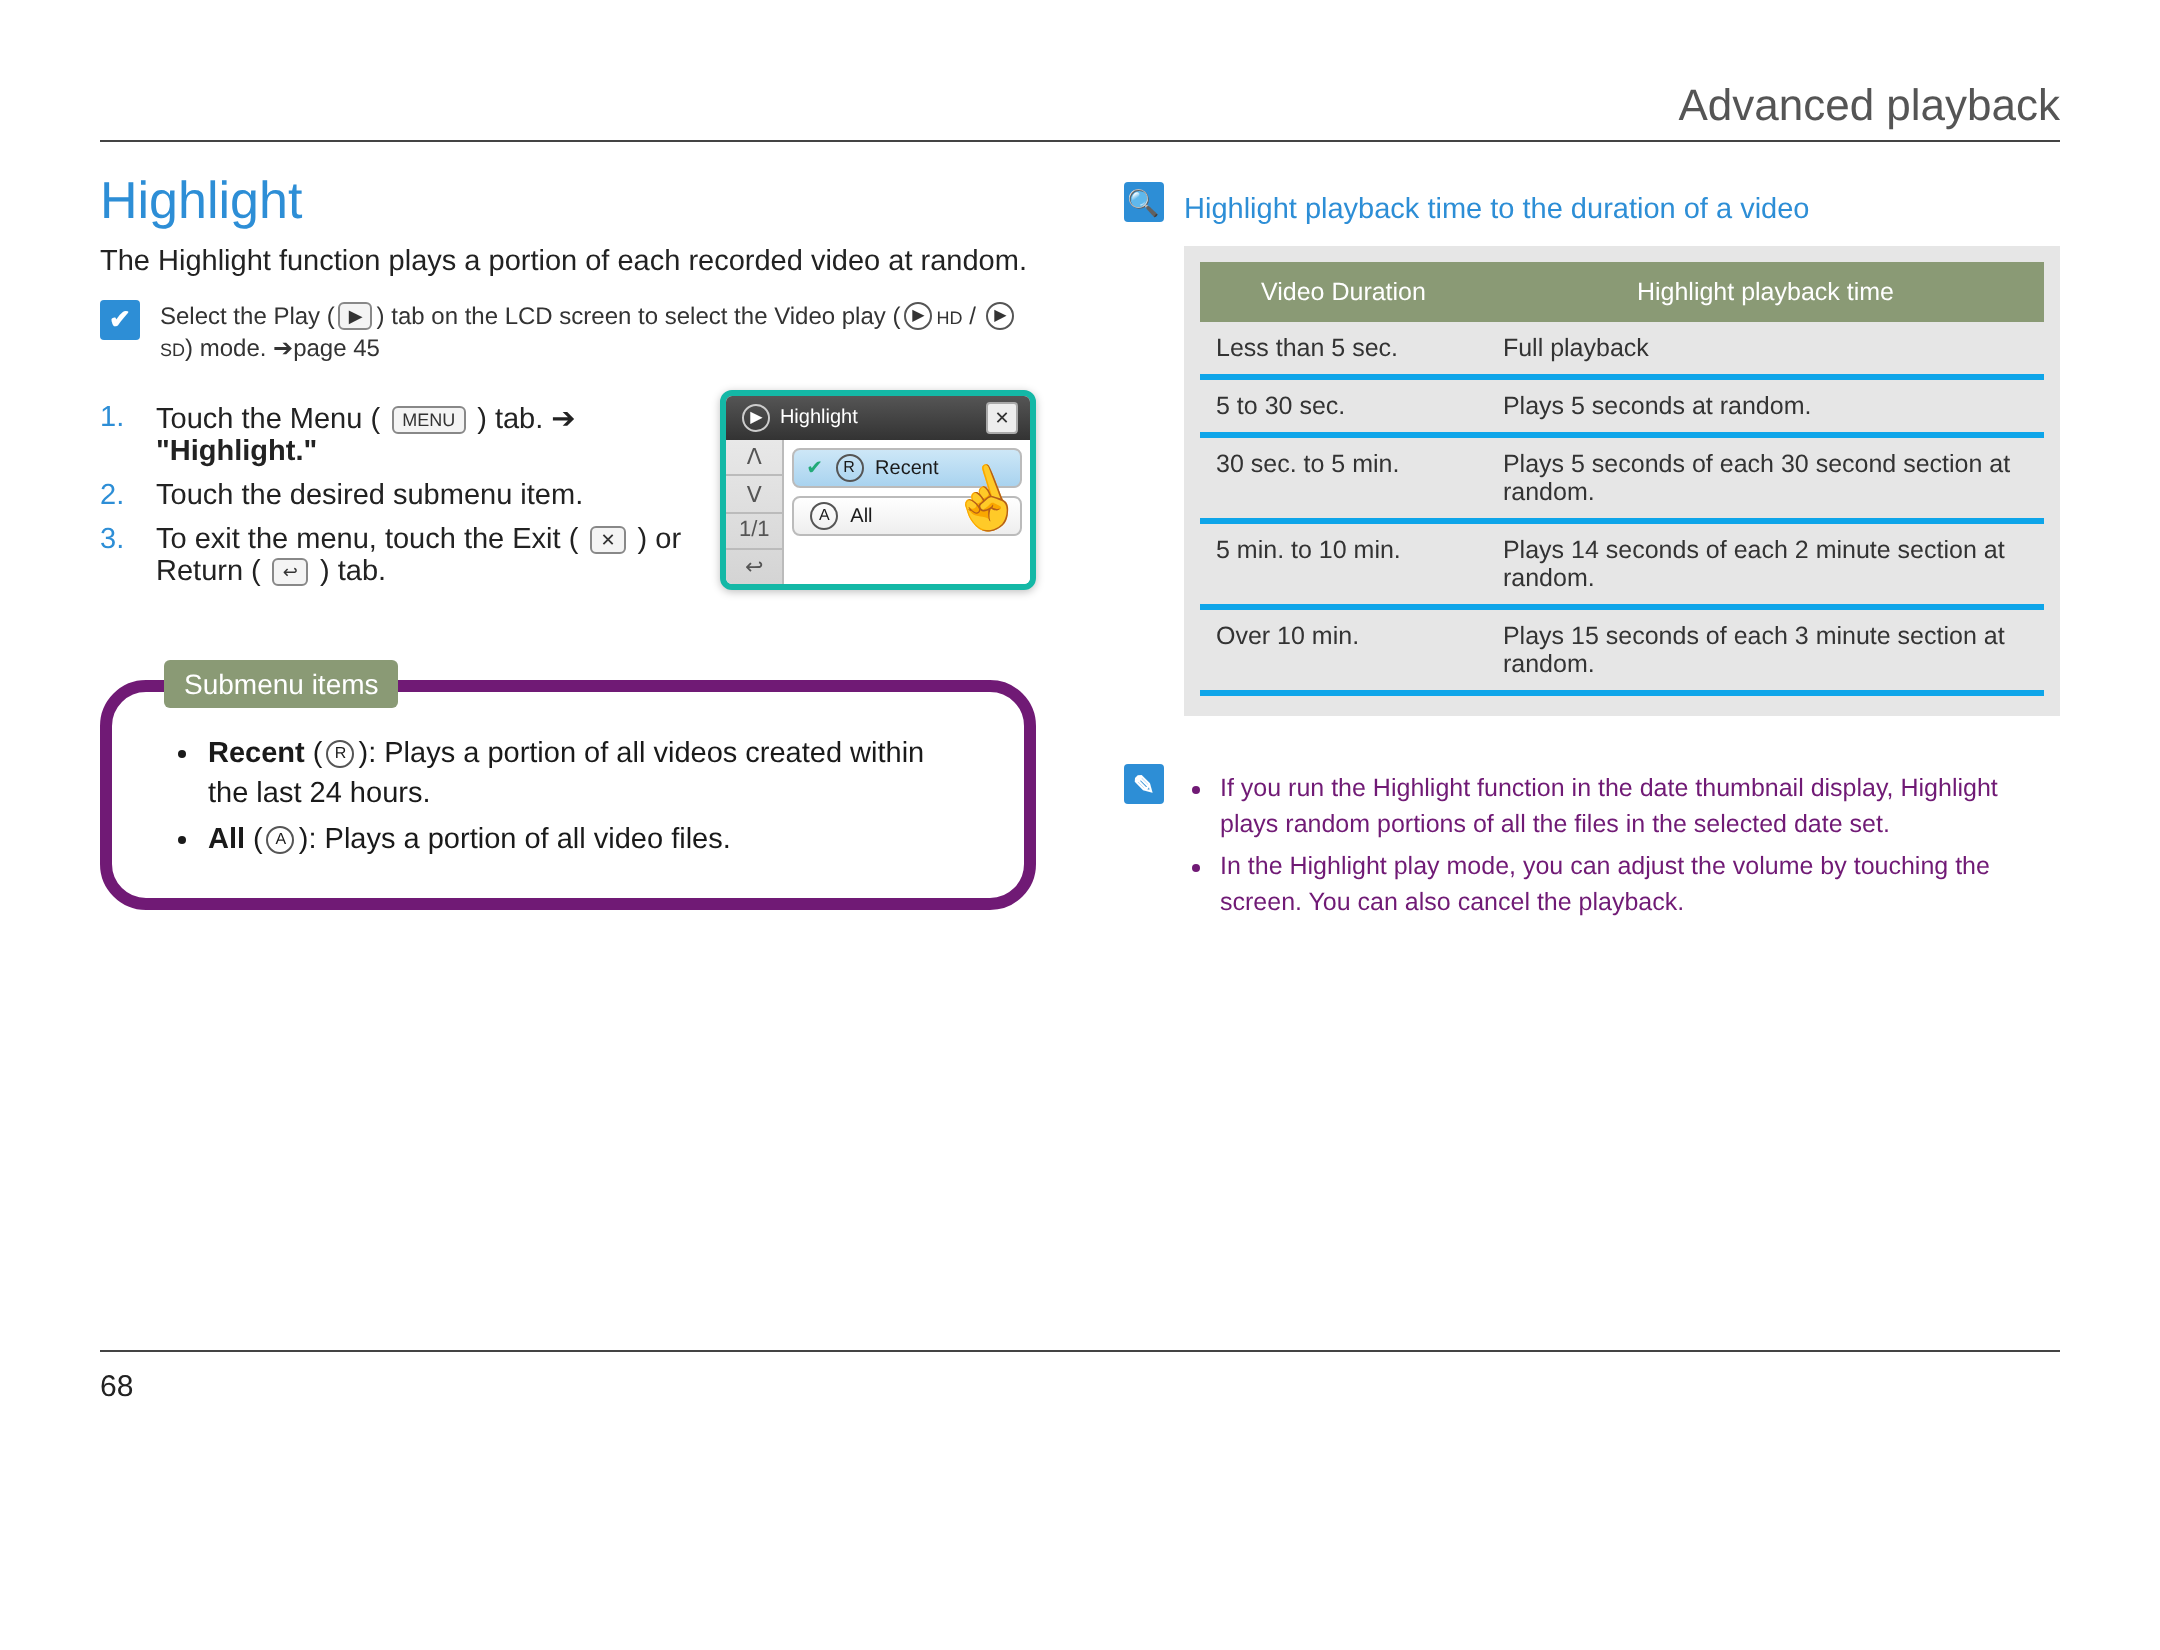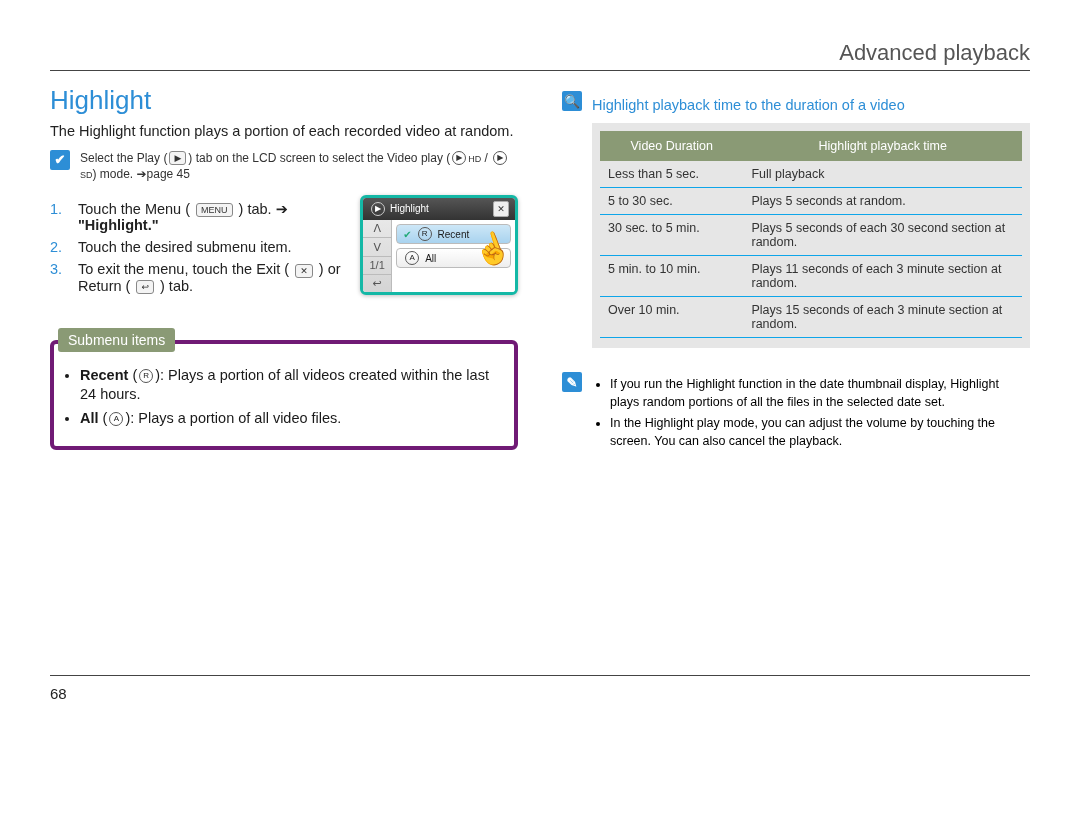--- a/index.html
+++ b/index.html
@@ -24,31 +24,31 @@
   .sc-top{background:linear-gradient(#555,#333);color:#fff;font-size:10px;padding:3px 6px;display:flex;align-items:center;justify-content:space-between}
   .sc-top .close{width:14px;height:14px;border:1px solid #aaa;border-radius:2px;display:flex;align-items:center;justify-content:center;font-size:9px;background:#eee;color:#333}
   .sc-body{display:flex;height:72px}
   .sc-side{width:28px;background:linear-gradient(#e8e8e8,#d4d4d4);display:flex;flex-direction:column;border-right:1px solid #bbb}
   .sc-side div{flex:1;display:flex;align-items:center;justify-content:center;font-size:11px;color:#555;border-bottom:1px solid #bbb}
   .sc-side div:last-child{border-bottom:none}
   .sc-main{flex:1;background:#fff;padding:4px;display:flex;flex-direction:column;gap:4px}
   .sc-item{border:1px solid #bbb;border-radius:4px;font-size:10px;padding:2px 6px;background:linear-gradient(#fff,#eee);display:flex;align-items:center;gap:4px}
   .sc-item.sel{background:linear-gradient(#cde7f7,#a9d3ef)}
   .hand{position:absolute;right:4px;top:34px;font-size:30px;transform:rotate(-20deg);color:#777}
-  .box{border:4px solid #701a75;border-radius:6px;padding:14px 8px;margin-top:26px}
+  .box{border:6px solid #701a75;border-radius:23px;padding:14px 30px;margin-top:26px}
   .box-tab{position:absolute;margin-top:-30px;margin-left:-4px;background:#8a9a75;color:#fff;font-size:14px;padding:4px 10px;border-radius:3px}
   .box ul{margin:8px 0 0 0;padding-left:18px;font-size:14.5px}
   .box li{margin:4px 0;line-height:1.35}
   .right-title{color:#2d8ed6;font-size:14.5px;margin:6px 0 10px 0}
   .tbl-wrap{background:#e6e6e6;padding:8px 8px 10px 8px}
   table{width:100%;border-collapse:collapse;font-size:12.5px}
   th{background:#8a9a75;color:#fff;font-weight:normal;padding:8px 8px;text-align:center}
-  td{padding:6px 8px;border-bottom:1px solid #0ea5e9;vertical-align:top;color:#333}
+  td{padding:6px 8px;border-bottom:3px solid #0ea5e9;vertical-align:top;color:#333}
   td:first-child{width:34%}
-  .notes ul{margin:0;padding-left:18px;font-size:12.5px;color:#000000;line-height:1.45}
+  .notes ul{margin:0;padding-left:18px;font-size:12.5px;color:#701a75;line-height:1.45}
   .notes li{margin:3px 0}
   .pgnum{position:absolute;bottom:24px;left:50px;font-size:15px;color:#222}
   .ftsep{position:absolute;bottom:50px;left:50px;right:50px;border-top:1px solid #444}
   .inline-icon{display:inline-block;border:1px solid #888;border-radius:3px;padding:0 4px;font-size:9px;line-height:12px;vertical-align:middle;background:#f4f4f4;color:#333;margin:0 2px}
   .icirc{display:inline-block;width:12px;height:12px;border:1px solid #555;border-radius:50%;font-size:8px;line-height:12px;text-align:center;vertical-align:middle;margin:0 2px}
 </style>
 </head>
 <body>
 
 <div class="page">
@@ -151,21 +151,21 @@
                   <tr>
                     <td>5 to 30 sec.</td>
                     <td>Plays 5 seconds at random.</td>
                   </tr>
                   <tr>
                     <td>30 sec. to 5 min.</td>
                     <td>Plays 5 seconds of each 30 second section at random.</td>
                   </tr>
                   <tr>
                     <td>5 min. to 10 min.</td>
-                    <td>Plays 11 seconds of each 3 minute section at random.</td>
+                    <td>Plays 14 seconds of each 2 minute section at random.</td>
                   </tr>
                   <tr>
                     <td>Over 10 min.</td>
                     <td>Plays 15 seconds of each 3 minute section at random.</td>
                   </tr>
                 </tbody>
             </table>
           </div>
         </div>
       </div>

